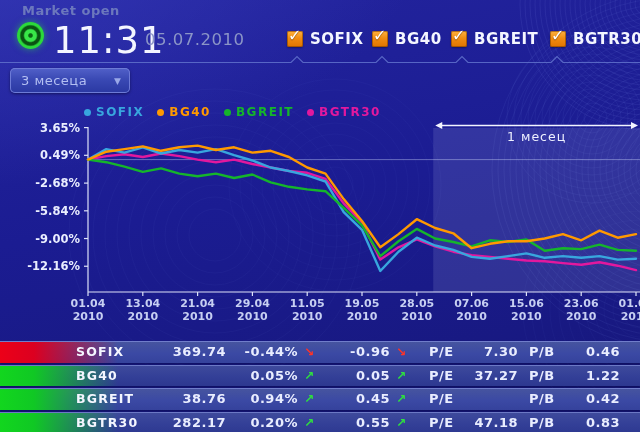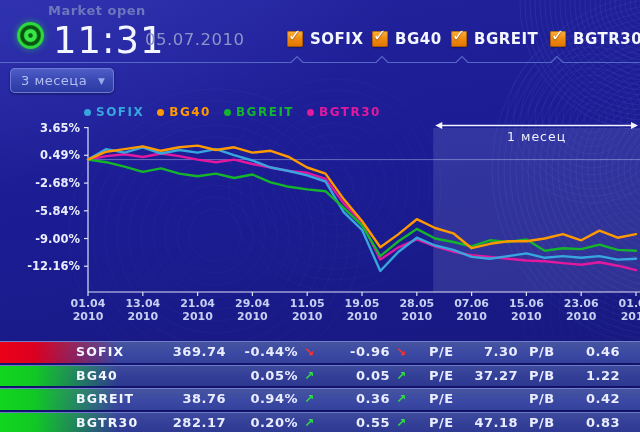--- a/index.html
+++ b/index.html
@@ -10,41 +10,41 @@
       radial-gradient(900px 500px at -10% -20%, rgba(58,62,190,.85) 0%, rgba(40,42,160,0) 55%),
       linear-gradient(170deg,#23249e 0%,#1b1c92 45%,#161778 100%);
     position:relative;
   }
   #app{position:absolute;inset:0;overflow:hidden;}
   svg.layer{position:absolute;left:0;top:0;width:640px;height:432px;}
   #bg-decor{pointer-events:none;}
 
   
   .market-status{position:absolute;left:22px;top:3px;font-size:13px;font-weight:bold;
-    color:#6c78bd;letter-spacing:.5px;margin-left:26px;}
+    color:#6c78bd;letter-spacing:.5px;}
   .indicator{position:absolute;left:17px;top:22px;width:27px;height:27px;border-radius:50%;
     background:radial-gradient(circle at 50% 50%,
       #0b6414 0 9%, #38e748 15% 30%, #0a5412 38% 50%,
       #2bd93b 58% 76%, #063c0c 82% 90%, rgba(6,60,12,0) 96%);
     box-shadow:0 0 7px rgba(46,226,62,.55);}
   .clock-time{position:absolute;left:53px;top:22px;font-size:37px;line-height:1;
     color:#f3f5ff;letter-spacing:1px;}
   .clock-date{position:absolute;left:145px;top:30px;font-size:16.5px;color:#8b95c7;letter-spacing:.5px;}
 
   .toggle{position:absolute;top:30px;display:flex;align-items:center;gap:7px;cursor:pointer;}
   .toggle .box{position:relative;width:16px;height:16px;border-radius:2px;
     background:linear-gradient(180deg,#ffb340 0%,#f08c12 45%,#e07400 100%);
     box-shadow:inset 0 0 0 1px rgba(120,60,0,.55), 0 1px 2px rgba(0,0,0,.35);}
   .toggle .box .check{position:absolute;left:1px;top:-5px;font-size:16px;font-weight:bold;
     color:#ffffff;text-shadow:0 1px 1px rgba(90,45,0,.6);}
   .toggle .lbl{font-size:15px;font-weight:bold;color:#f4f6ff;letter-spacing:.5px;}
   #tg-0{left:287px;} #tg-1{left:372px;} #tg-2{left:451px;} #tg-3{left:550px;}
 
   
-  .dropdown{position:absolute;left:10px;top:68px;width:104px;height:25px;border-radius:5px;
+  .dropdown{position:absolute;left:10px;top:68px;width:120px;height:25px;border-radius:5px;
     background:linear-gradient(180deg,#5261c9 0%,#3a49b4 45%,#2a38a2 100%);
     box-shadow:inset 0 0 0 1px #6d7bd6, 0 1px 3px rgba(0,0,30,.5);
     display:flex;align-items:center;cursor:pointer;}
   .dropdown .dval{flex:1;padding-left:11px;font-size:13px;color:#b3bff2;letter-spacing:.5px;}
   .dropdown .caret{padding-right:9px;font-size:9px;color:#9aa8e8;}
 
   
   #legend{position:absolute;left:84px;top:105px;display:flex;gap:13px;align-items:center;}
   .legend-item{display:flex;align-items:center;gap:5px;}
   .legend-item .dot{width:7px;height:7px;border-radius:50%;}
@@ -320,21 +320,21 @@
       <span class="c pbl">P/B</span>
       <span class="c pbv">1.22</span>
     </div>
 
     <div class="trow up">
       <span class="stripe"></span>
       <span class="c name">BGREIT</span>
       <span class="c val">38.76</span>
       <span class="c chp">0.94%</span>
       <span class="c a1 ar">↗</span>
-      <span class="c cha">0.36</span>
+      <span class="c cha">0.45</span>
       <span class="c a2 ar">↗</span>
       <span class="c pel">P/E</span>
       <span class="c pbl">P/B</span>
       <span class="c pbv">0.42</span>
     </div>
 
     <div class="trow up">
       <span class="stripe"></span>
       <span class="c name">BGTR30</span>
       <span class="c val">282.17</span>

